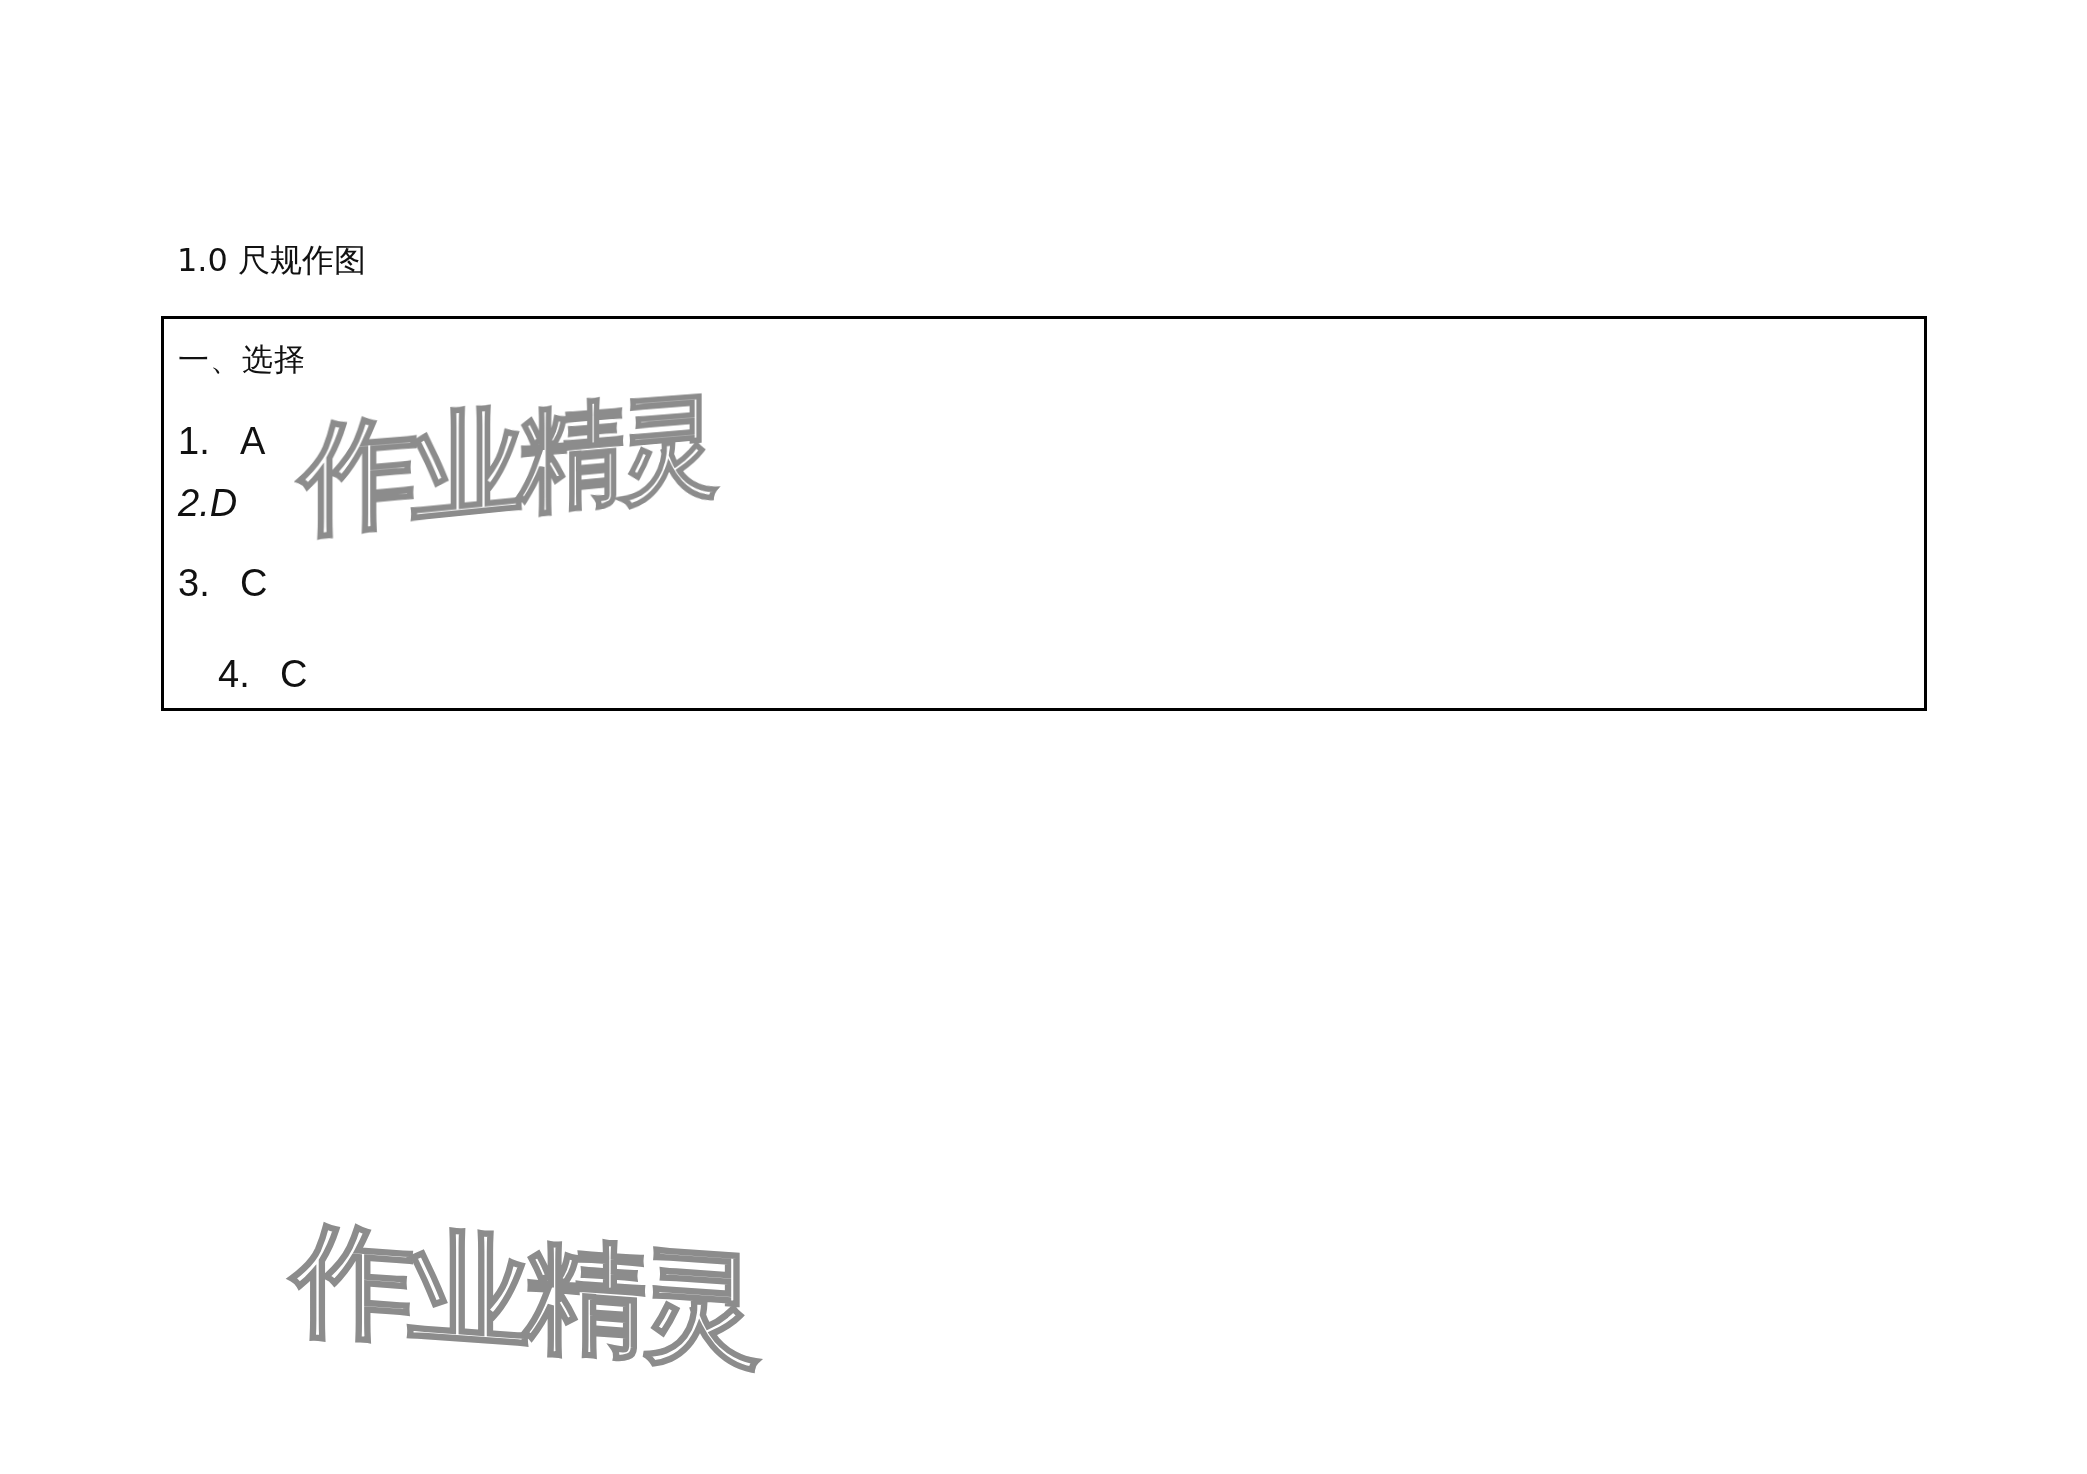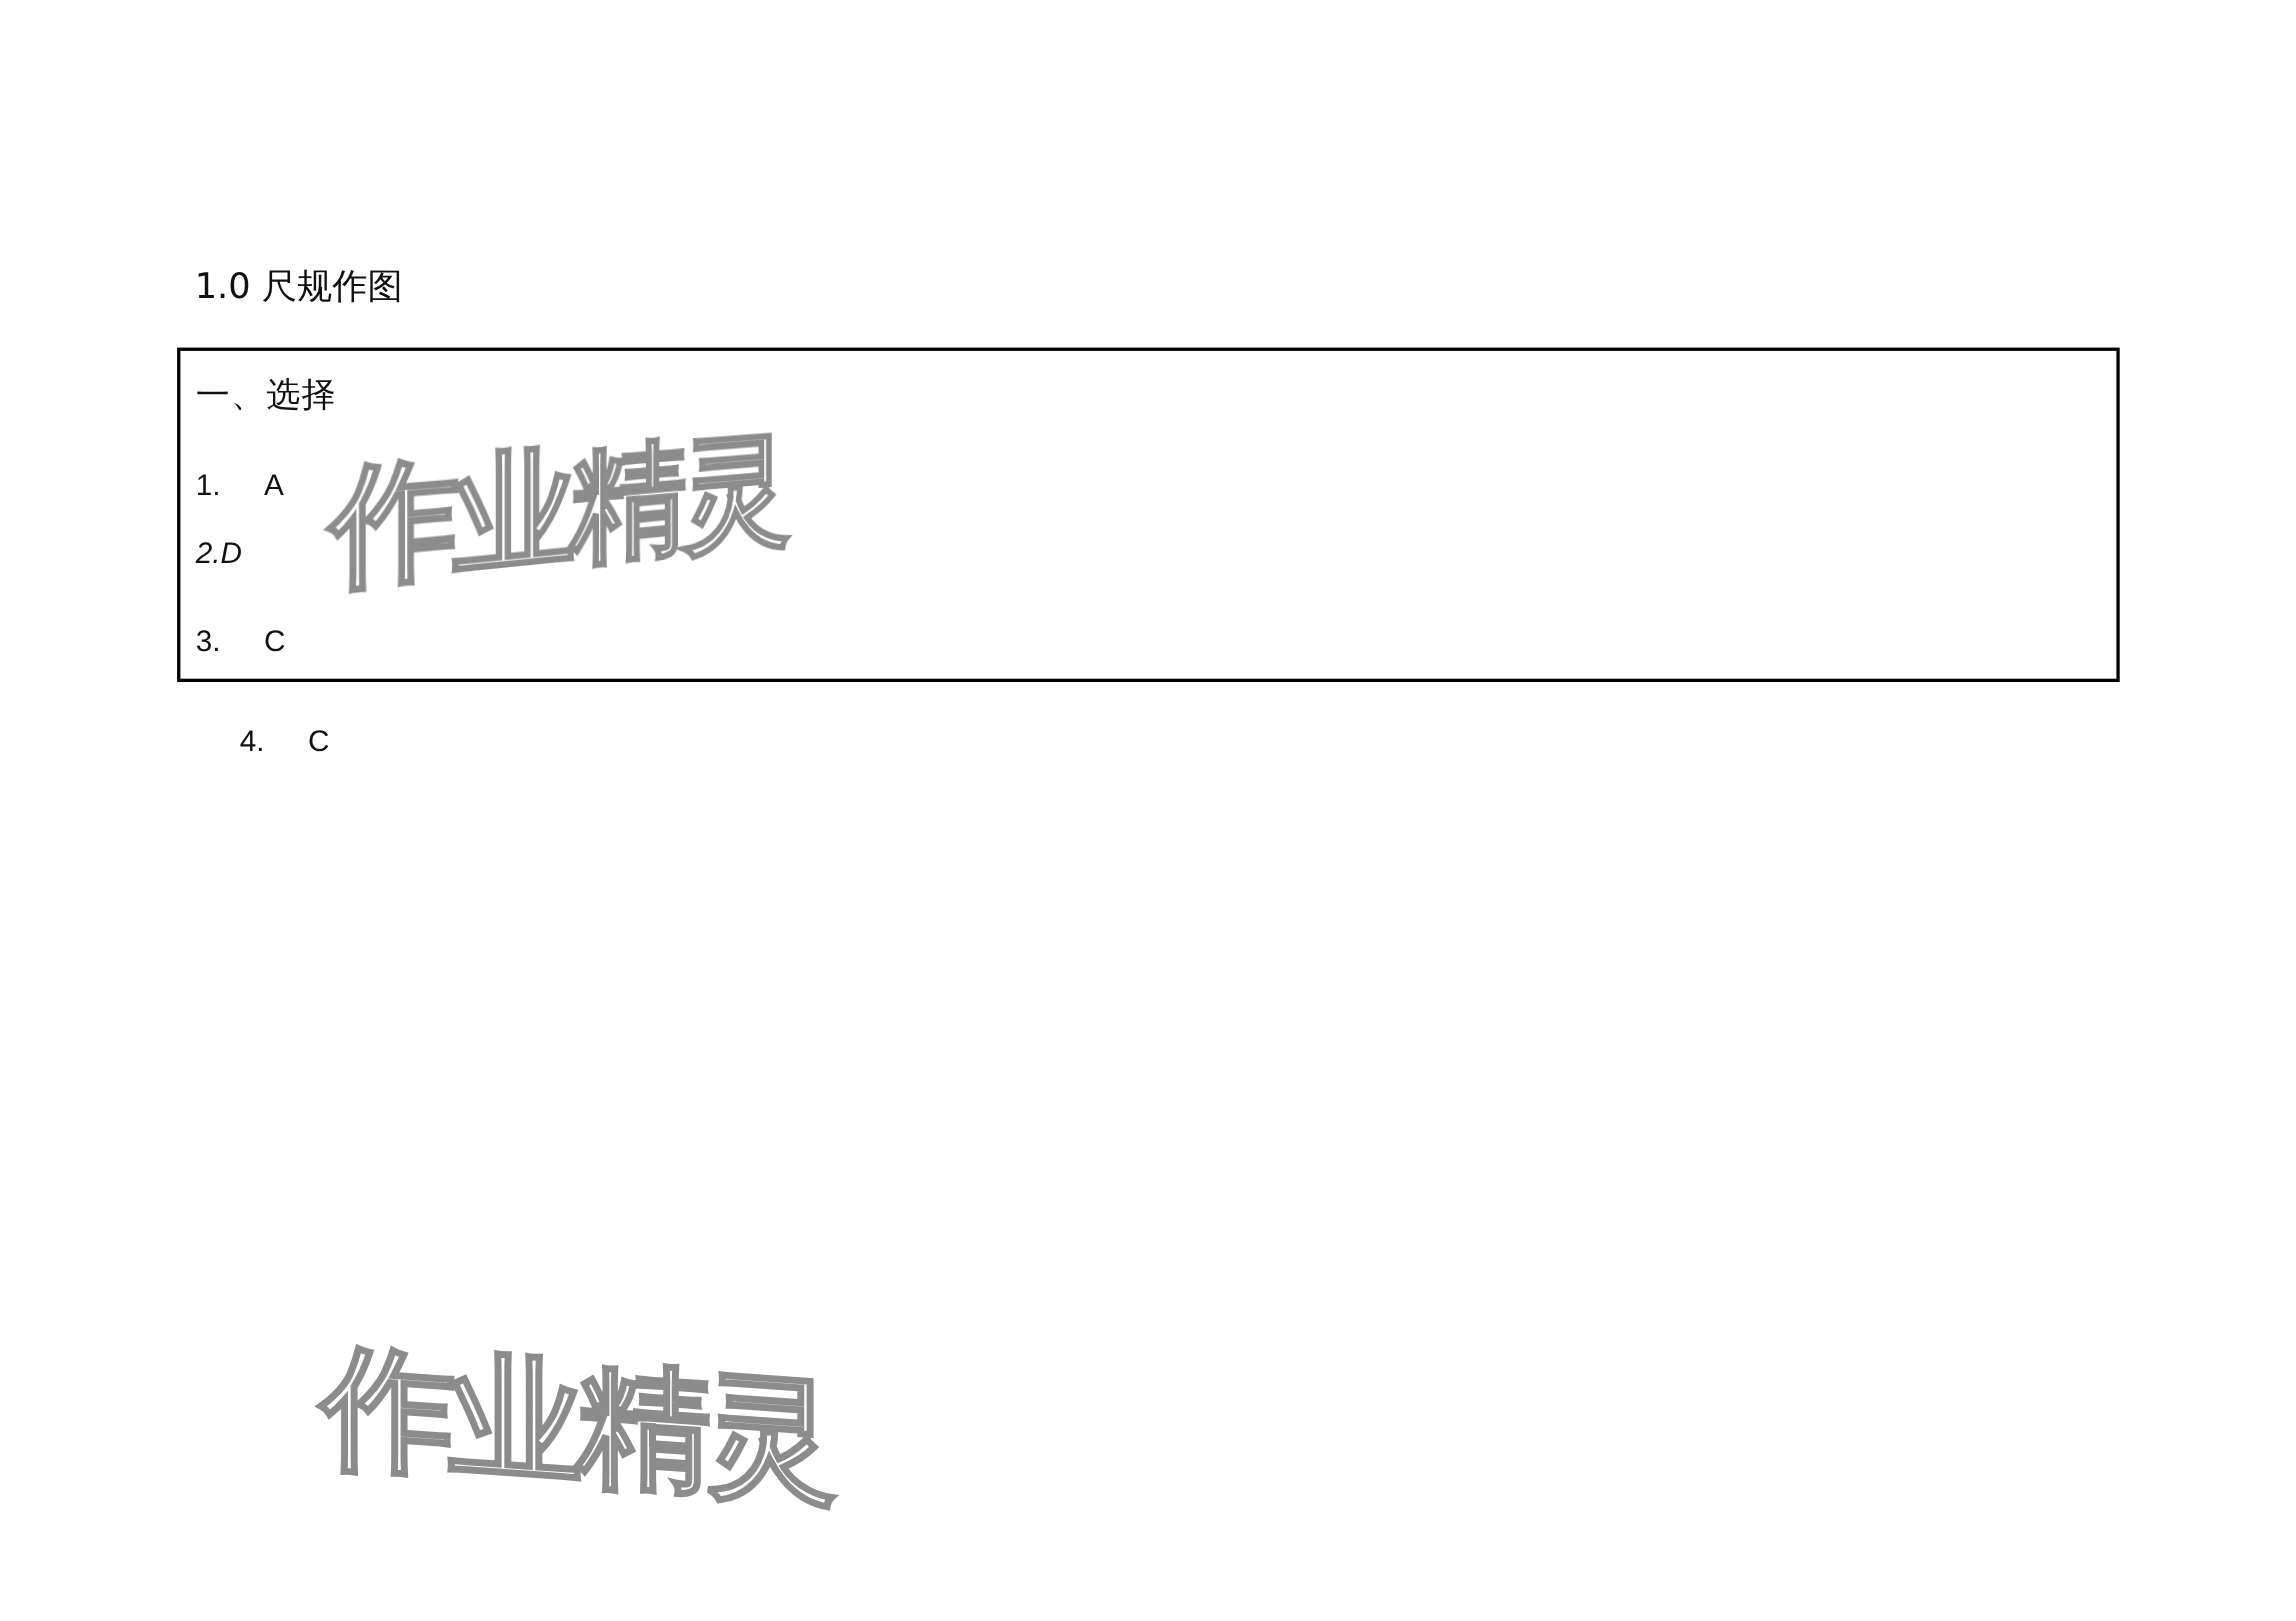--- a/index.html
+++ b/index.html
@@ -23,38 +23,38 @@
       line-height: 44px;
       white-space: nowrap;
       font-family: "DejaVu Sans", "Liberation Sans", sans-serif;
       font-weight: normal;
     }
     .answer-box {
       position: absolute;
       left: 161px;
       top: 316px;
       width: 1766px;
-      height: 304px;
+      height: 395px;
       border: 3px solid #000000;
       box-sizing: border-box;
     }
     .section-heading {
       position: absolute;
       left: 14px;
       top: 18px;
       font-size: 31px;
       line-height: 44px;
       white-space: nowrap;
       font-family: "DejaVu Sans", "Liberation Sans", sans-serif;
       letter-spacing: 1px;
     }
     .answer-line {
       position: absolute;
       left: 14px;
-      font-size: 27px;
+      font-size: 38px;
       line-height: 40px;
       white-space: nowrap;
       font-family: "Liberation Sans", "DejaVu Sans", sans-serif;
     }
     .answer-line .num {
       display: inline-block;
     }
     .answer-line .num.spaced {
       width: 62px;
     }

